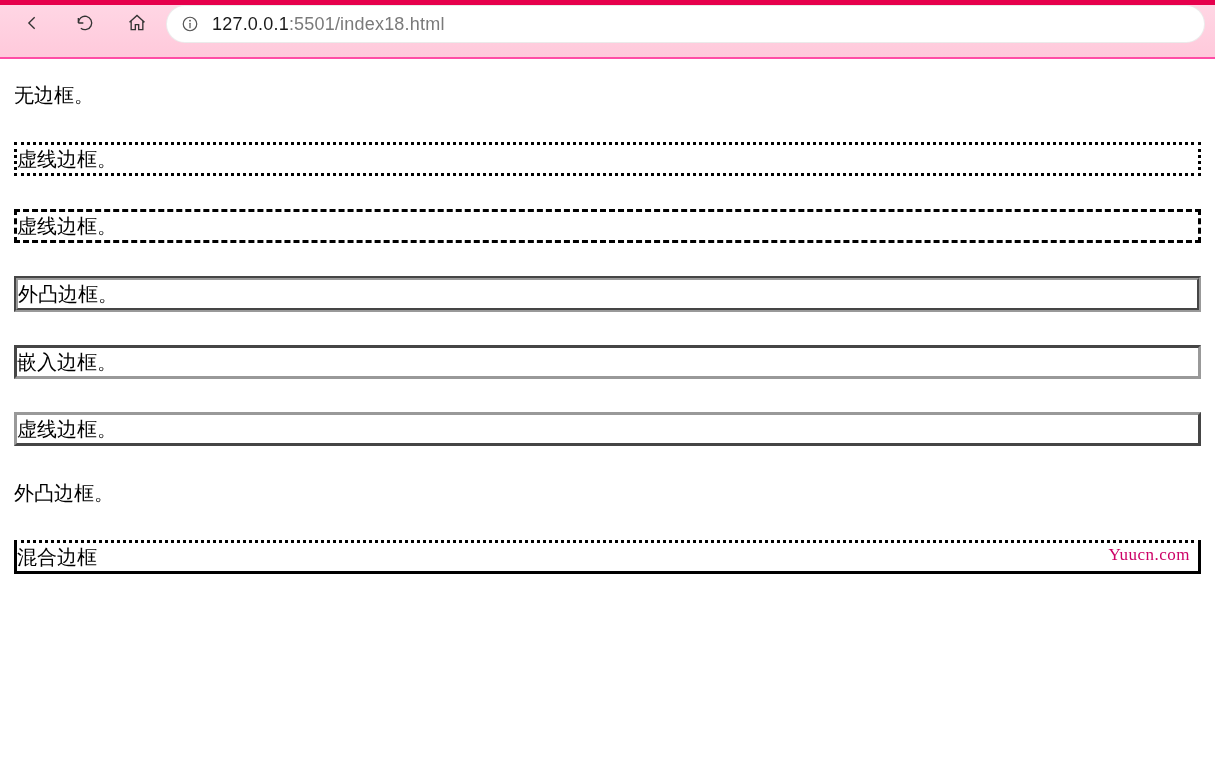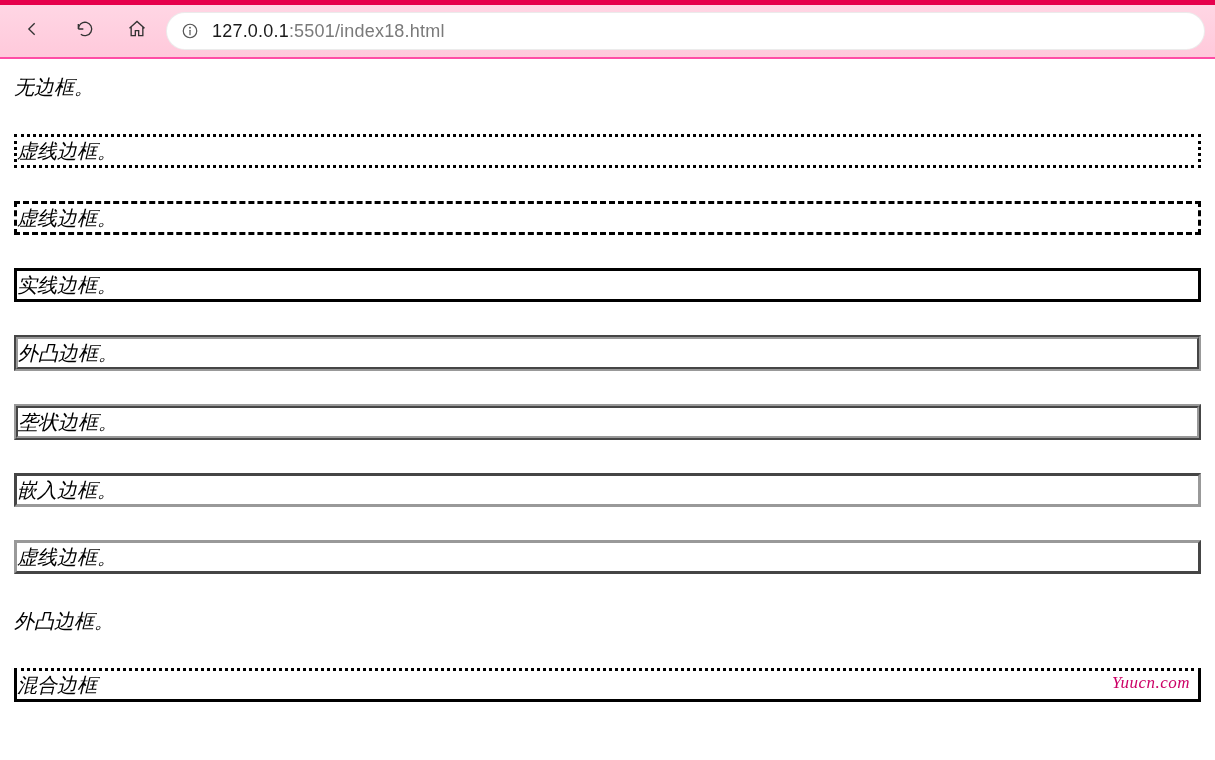--- a/index.html
+++ b/index.html
@@ -6,21 +6,21 @@
   html, body { margin: 0; padding: 0; height: 100%; font-family: "Segoe UI", "Microsoft YaHei", Arial, sans-serif; }
   body { width: 1215px; height: 760px; overflow: hidden; background: #fff; }
 
   
   .top-accent { height: 5px; background: #e6004c; }
   .chrome {
     height: 54px;
     background: linear-gradient(#ffd6e4, #ffc9db);
     border-bottom: 2px solid #ff4da6;
     display: flex;
-    align-items: center;
+    align-items: flex-start;
     padding: 0 10px;
     gap: 6px;
   }
   .nav-btn {
     width: 46px; height: 40px;
     display: flex; align-items: center; justify-content: center;
     border-radius: 6px;
     color: #333;
   }
   .nav-btn svg { width: 20px; height: 20px; stroke: #333; stroke-width: 1.6; fill: none; }
@@ -42,25 +42,24 @@
   }
   .info-icon svg { width: 18px; height: 18px; }
   .url-text { font-size: 18px; color: #1a1a1a; letter-spacing: .2px; }
   .url-text .dim { color: #7a7a7a; }
 
   
   .page {
     padding: 14px;
   }
   .page p {
-    margin: 0 0 33px 0;
+    margin: 8px 0 33px 0;
     font-size: 20px;
     line-height: 28px;
     color: #000;
-    font-style: italic;
   }
   .b-none   { border: 3px none #000; }
   .b-dotted { border: 3px dotted #000; }
   .b-dashed { border: 3px dashed #000; }
   .b-solid  { border: 3px solid #000; }
   .b-double { border: 4px double #000; }
   .b-groove { border: 4px groove #999; }
   .b-ridge  { border: 4px ridge #999; }
   .b-inset  { border: 3px inset #999; }
   .b-outset { border: 3px outset #999; }
@@ -122,23 +121,21 @@
     <span class="url-text">
       <span>127.0.0.1</span><span class="dim">:5501/index18.html</span>
     </span>
   </div>
 </div>
 
 <div class="page">
   <p class="b-none">无边框。</p>
   <p class="b-dotted">虚线边框。</p>
   <p class="b-dashed">虚线边框。</p>
-  <p class="b-solid">实线边框。</p>
   <p class="b-groove">外凸边框。</p>
-  <p class="b-ridge">垄状边框。</p>
   <p class="b-inset">嵌入边框。</p>
   <p class="b-outset">虚线边框。</p>
   <p class="b-hidden">外凸边框。</p>
   <p class="b-mixed last">
     <span>混合边框</span>
     <span class="watermark">Yuucn.com</span>
   </p>
 </div>
 
 </body></html>

